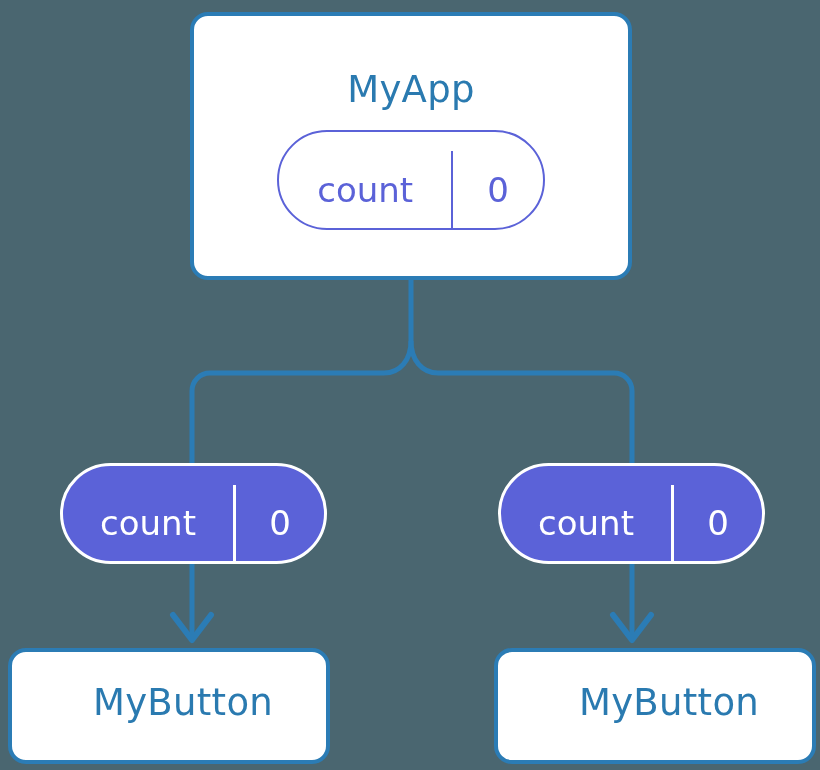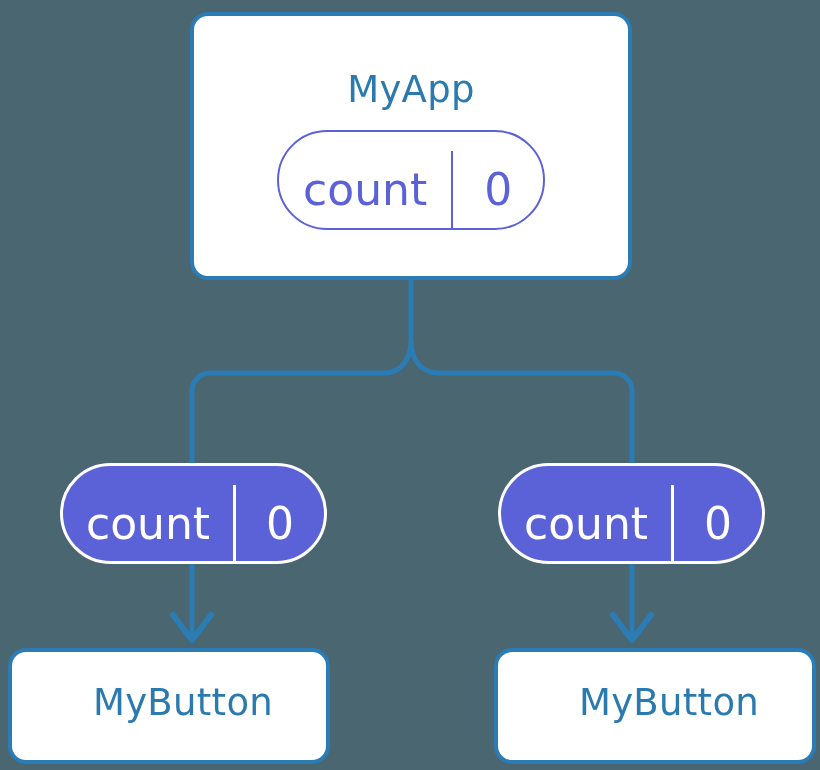--- a/index.html
+++ b/index.html
@@ -86,21 +86,21 @@
     display: flex;
     align-items: stretch;
     border-radius: 999px;
     z-index: 3;
     overflow: hidden;
   }
   .pill-key, .pill-val {
     display: flex;
     align-items: center;
     justify-content: center;
-    font-size: 44px;
+    font-size: 34px;
     white-space: nowrap;
     box-sizing: border-box;
     margin-top: 19px;
   }
 
   
   .pill.outline {
     background: #ffffff;
     border: 2px solid #5b62d8;
   }

